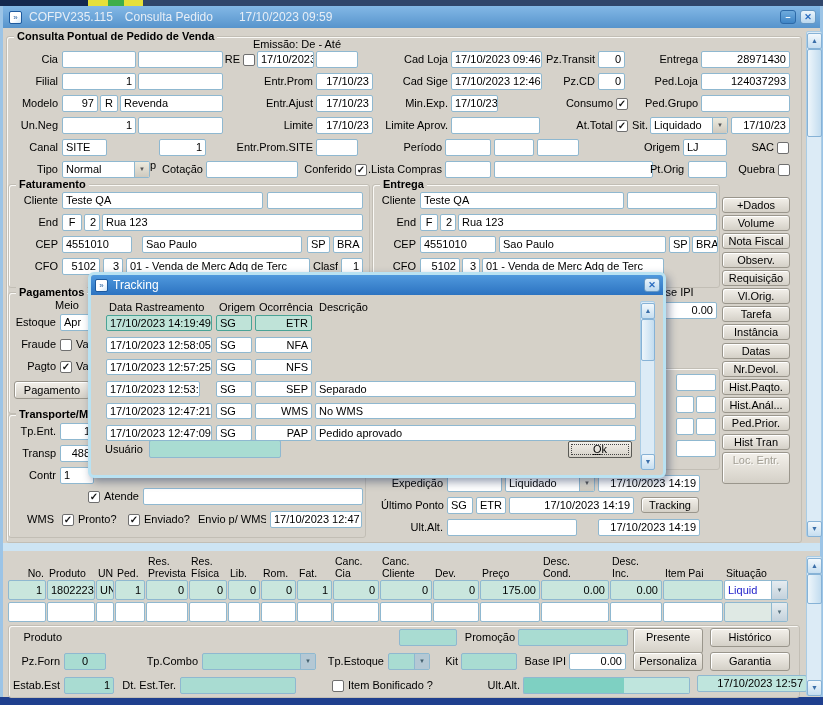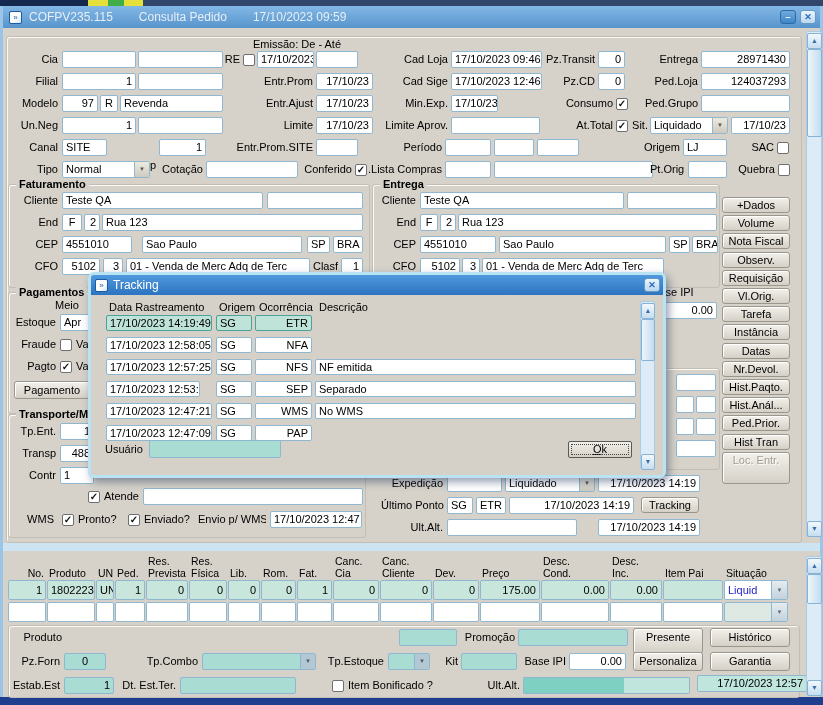--- a/index.html
+++ b/index.html
@@ -75,27 +75,28 @@
   <div class="abs" style="left:88px;top:0;width:55px;height:6px;background:#e6e03a"></div>
   <div class="abs" style="left:108px;top:0;width:16px;height:6px;background:#3fae49"></div>
   <div class="abs" style="left:143px;top:0;width:680px;height:6px;background:#30466b"></div>
   <div class="abs" style="left:0;top:6px;width:3px;height:699px;background:#9cc4e6"></div>
   <div class="abs" style="left:820px;top:6px;width:3px;height:699px;background:#9cc4e6"></div>
   <div class="abs" style="left:0;top:697px;width:823px;height:8px;background:#1f3f8e"></div>
 
   <div id="titlebar">
     <div class="dico" style="margin-left:6px">»</div>
     <span class="t" style="margin-left:7px">COFPV235.115</span>
-    <span class="t" style="margin-left:26px">Consulta Pedido</span>
+    <span class="t" style="margin-left:12px">Consulta Pedido</span>
     <span class="t" style="margin-left:26px">17/10/2023 09:59</span>
     <span class="capbtn" style="margin-left:auto;background:linear-gradient(#6fabdd,#3f85c6);border:1px solid #2d6aa8;color:#fff">–</span>
     <span class="capbtn" style="background:linear-gradient(#ecf5fc,#bad7ee);border:1px solid #6899c4;color:#2a6cc0">✕</span>
   </div>
 
   <div class="gbox" style="left:6px;top:36px;width:794px;height:505px"></div>
+  <div class="glab b" style="left:14px;top:30px">Consulta Pontual de Pedido de Venda</div>
   <div class="lbl la" style="left:253px;top:36px;width:130px">Emissão:  De - Até</div>
 
   <div class="lbl" style="left:14px;top:51px;width:44px">Cia</div>
   <div class="f" style="left:62px;top:51px;width:74px"></div>
   <div class="f" style="left:138px;top:51px;width:85px"></div>
   <div class="lbl" style="left:222px;top:51px;width:18px">RE</div>
   <div class="chk" style="left:243px;top:54px"></div>
   <div class="f" style="left:257px;top:51px;width:57px">17/10/2023</div>
   <div class="f" style="left:316px;top:51px;width:42px"></div>
   <div class="lbl" style="left:396px;top:51px;width:52px">Cad Loja</div>
@@ -476,35 +477,35 @@
     <div class="dcell sel" style="left:125px;top:40px;width:36px">SG</div>
     <div class="dcell sel r" style="left:164px;top:40px;width:57px">ETR</div>
 
     <div class="dcell r" style="left:15px;top:62px;width:106px">17/10/2023 12:58:05</div>
     <div class="dcell" style="left:125px;top:62px;width:36px">SG</div>
     <div class="dcell r" style="left:164px;top:62px;width:57px">NFA</div>
 
     <div class="dcell r" style="left:15px;top:84px;width:106px">17/10/2023 12:57:25</div>
     <div class="dcell" style="left:125px;top:84px;width:36px">SG</div>
     <div class="dcell r" style="left:164px;top:84px;width:57px">NFS</div>
-    <div class="dcell" style="left:224px;top:84px;width:321px">NF emitida</div>
 
     <div class="dcell r" style="left:15px;top:106px;width:94px">17/10/2023 12:53:37</div>
     <div class="dcell" style="left:125px;top:106px;width:36px">SG</div>
     <div class="dcell r" style="left:164px;top:106px;width:57px">SEP</div>
     <div class="dcell" style="left:224px;top:106px;width:321px">Separado</div>
 
     <div class="dcell r" style="left:15px;top:128px;width:106px">17/10/2023 12:47:21</div>
     <div class="dcell" style="left:125px;top:128px;width:36px">SG</div>
     <div class="dcell r" style="left:164px;top:128px;width:57px">WMS</div>
     <div class="dcell" style="left:224px;top:128px;width:321px">No WMS</div>
 
     <div class="dcell r" style="left:15px;top:150px;width:106px">17/10/2023 12:47:09</div>
     <div class="dcell" style="left:125px;top:150px;width:36px">SG</div>
     <div class="dcell r" style="left:164px;top:150px;width:57px">PAP</div>
+    <div class="dcell" style="left:224px;top:150px;width:321px">Pedido aprovado</div>
 
     <div class="vsb" style="left:549px;top:26px;height:168px;width:15px">
       <div class="sbb" style="top:1px;width:12px">▲</div>
       <div class="sthumb" style="top:17px;height:40px;width:12px"></div>
       <div class="sbb" style="top:152px;width:12px">▼</div>
     </div>
 
     <div class="in lbl la" style="left:14px;top:166px;width:40px">Usuário</div>
     <div class="f teal" style="left:58px;top:165px;width:132px;height:18px"></div>
     <div class="okbtn" style="left:477px;top:166px;width:64px;height:17px">Ok</div>

